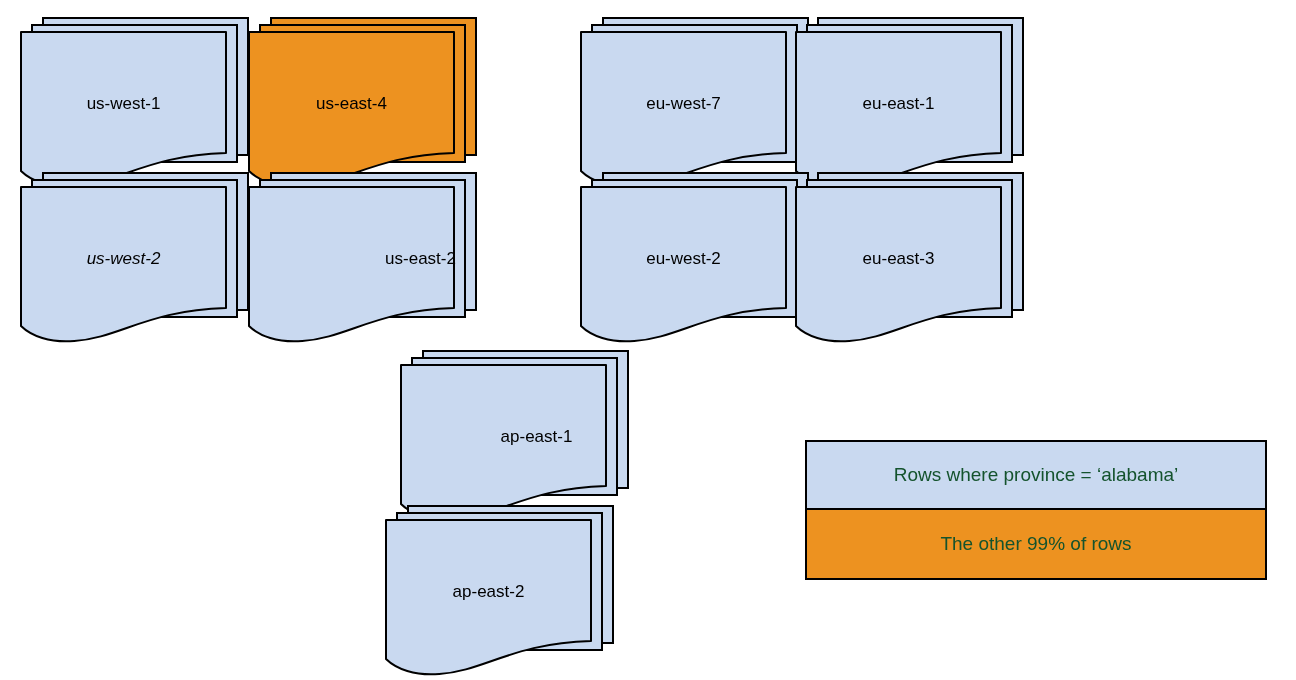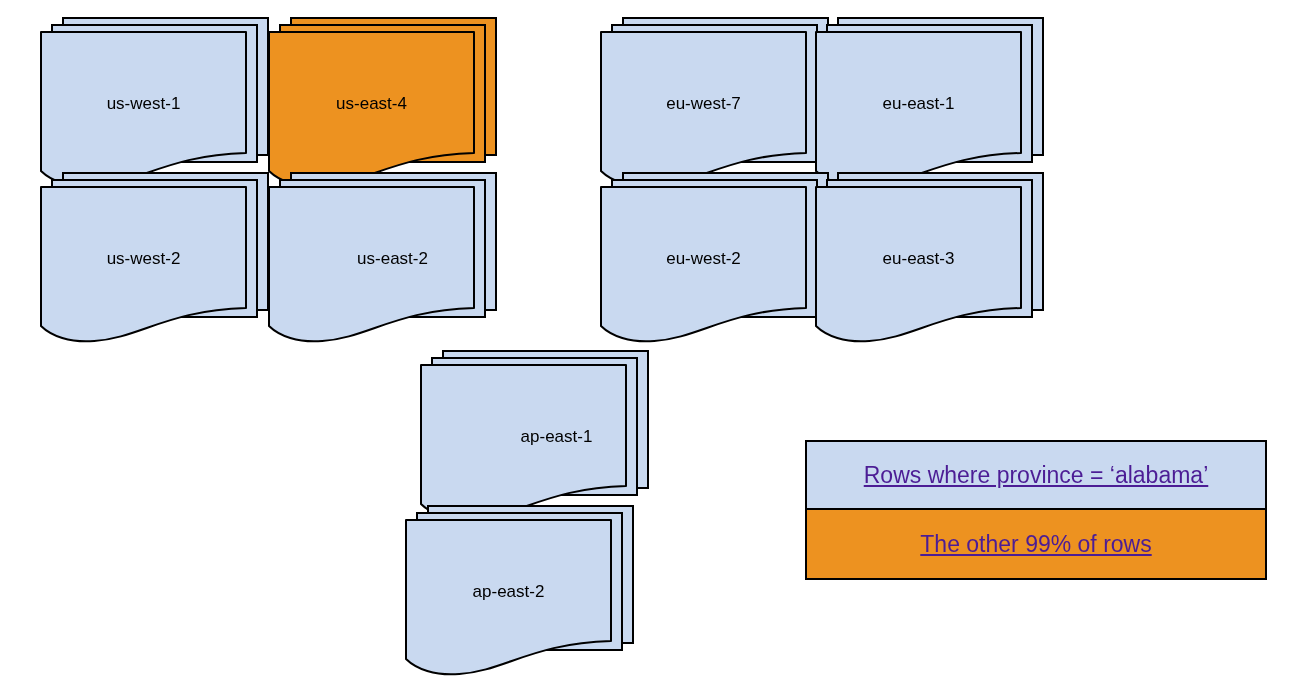--- a/index.html
+++ b/index.html
@@ -17,21 +17,20 @@
   }
   #canvas {
     position: absolute;
     left: 0;
     top: 0;
     width: 1296px;
     height: 680px;
   }
   .stack {
     position: absolute;
-    margin-left: 20px;
   }
   .stack svg {
     display: block;
     overflow: visible;
   }
   .stack-label {
     position: absolute;
     left: 0;
     width: 100%;
     text-align: center;
@@ -48,24 +47,23 @@
     border: 2px solid #000000;
     display: flex;
     flex-direction: column;
   }
   .legend-row {
     flex: 1 1 50%;
     display: flex;
     align-items: center;
     justify-content: center;
     font-family: "Liberation Sans", sans-serif;
-    font-size: 23px;
-    color: #4c1d95;
+    font-size: 19px;
+    color: #14532d;
     box-sizing: border-box;
-    text-decoration: underline;
   }
   .legend-row.first {
     border-bottom: 2px solid #000000;
   }
 </style>
 </head>
 <body>
 
 <div id="canvas">
     <div class="stack" style="left: 20px; top: 17px; width: 233px; height: 175px;">
@@ -93,35 +91,35 @@
       <div class="stack-label" style="top: 77.92px; width: 207px;">eu-west-7</div>
     </div>
     <div class="stack" style="left: 795px; top: 17px; width: 233px; height: 175px;">
       <svg width="233" height="175" viewBox="0 0 233 175">
         <rect x="23" y="1" width="205" height="137" fill="#C9D9F0" stroke="#000000" stroke-width="2"></rect>
         <rect x="12" y="8" width="205" height="137" fill="#C9D9F0" stroke="#000000" stroke-width="2"></rect>
         <path d="M 1 15 L 206 15 L 206 136 C 128.1 138 99.39999999999999 166 54.300000000000004 169 C 29.700000000000003 171 11.25 164 1 154 Z" fill="#C9D9F0" stroke="#000000" stroke-width="2" stroke-linejoin="round"></path>
       </svg>
       <div class="stack-label" style="top: 77.92px; width: 207px;">eu-east-1</div>
     </div>
-    <div class="stack" style="left: 20px; top: 172px; width: 233px; height: 175px;">
+    <div class="stack" style="left: 20px; top: 172px; width: 233px; height: 175px; font-style: italic;">
       <svg width="233" height="175" viewBox="0 0 233 175">
         <rect x="23" y="1" width="205" height="137" fill="#C9D9F0" stroke="#000000" stroke-width="2"></rect>
         <rect x="12" y="8" width="205" height="137" fill="#C9D9F0" stroke="#000000" stroke-width="2"></rect>
         <path d="M 1 15 L 206 15 L 206 136 C 128.1 138 99.39999999999999 166 54.300000000000004 169 C 29.700000000000003 171 11.25 164 1 154 Z" fill="#C9D9F0" stroke="#000000" stroke-width="2" stroke-linejoin="round"></path>
       </svg>
       <div class="stack-label" style="top: 77.92px; width: 207px;">us-west-2</div>
     </div>
     <div class="stack" style="left: 248px; top: 172px; width: 233px; height: 175px;">
       <svg width="233" height="175" viewBox="0 0 233 175">
         <rect x="23" y="1" width="205" height="137" fill="#C9D9F0" stroke="#000000" stroke-width="2"></rect>
         <rect x="12" y="8" width="205" height="137" fill="#C9D9F0" stroke="#000000" stroke-width="2"></rect>
         <path d="M 1 15 L 206 15 L 206 136 C 128.1 138 99.39999999999999 166 54.300000000000004 169 C 29.700000000000003 171 11.25 164 1 154 Z" fill="#C9D9F0" stroke="#000000" stroke-width="2" stroke-linejoin="round"></path>
       </svg>
-      <div class="stack-label" style="top: 77.92px; width: 249px;">us-east-2</div>
+      <div class="stack-label" style="top: 77.92px; width: 249px; padding-left: 48px;">us-east-2</div>
     </div>
     <div class="stack" style="left: 580px; top: 172px; width: 233px; height: 175px;">
       <svg width="233" height="175" viewBox="0 0 233 175">
         <rect x="23" y="1" width="205" height="137" fill="#C9D9F0" stroke="#000000" stroke-width="2"></rect>
         <rect x="12" y="8" width="205" height="137" fill="#C9D9F0" stroke="#000000" stroke-width="2"></rect>
         <path d="M 1 15 L 206 15 L 206 136 C 128.1 138 99.39999999999999 166 54.300000000000004 169 C 29.700000000000003 171 11.25 164 1 154 Z" fill="#C9D9F0" stroke="#000000" stroke-width="2" stroke-linejoin="round"></path>
       </svg>
       <div class="stack-label" style="top: 77.92px; width: 207px;">eu-west-2</div>
     </div>
     <div class="stack" style="left: 795px; top: 172px; width: 233px; height: 175px;">

